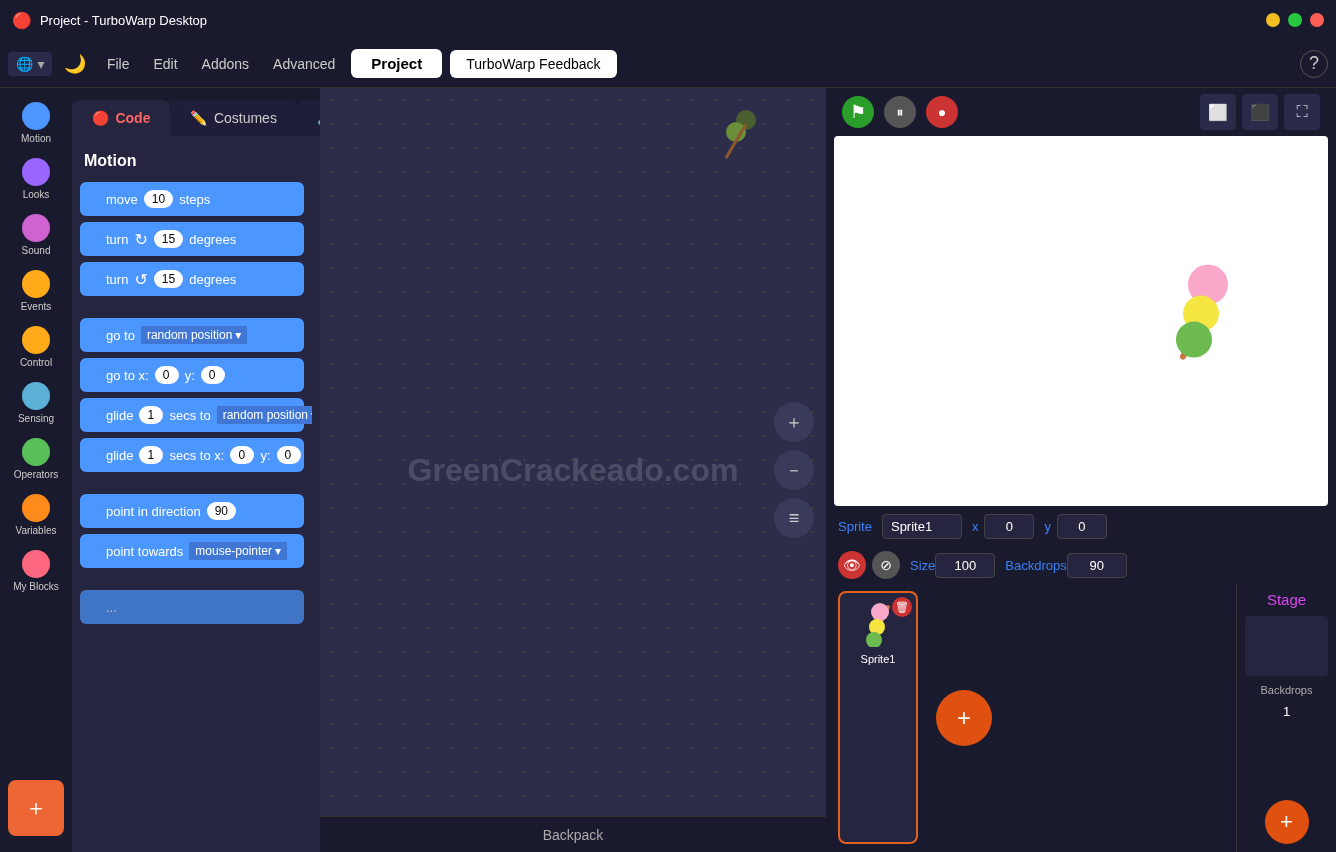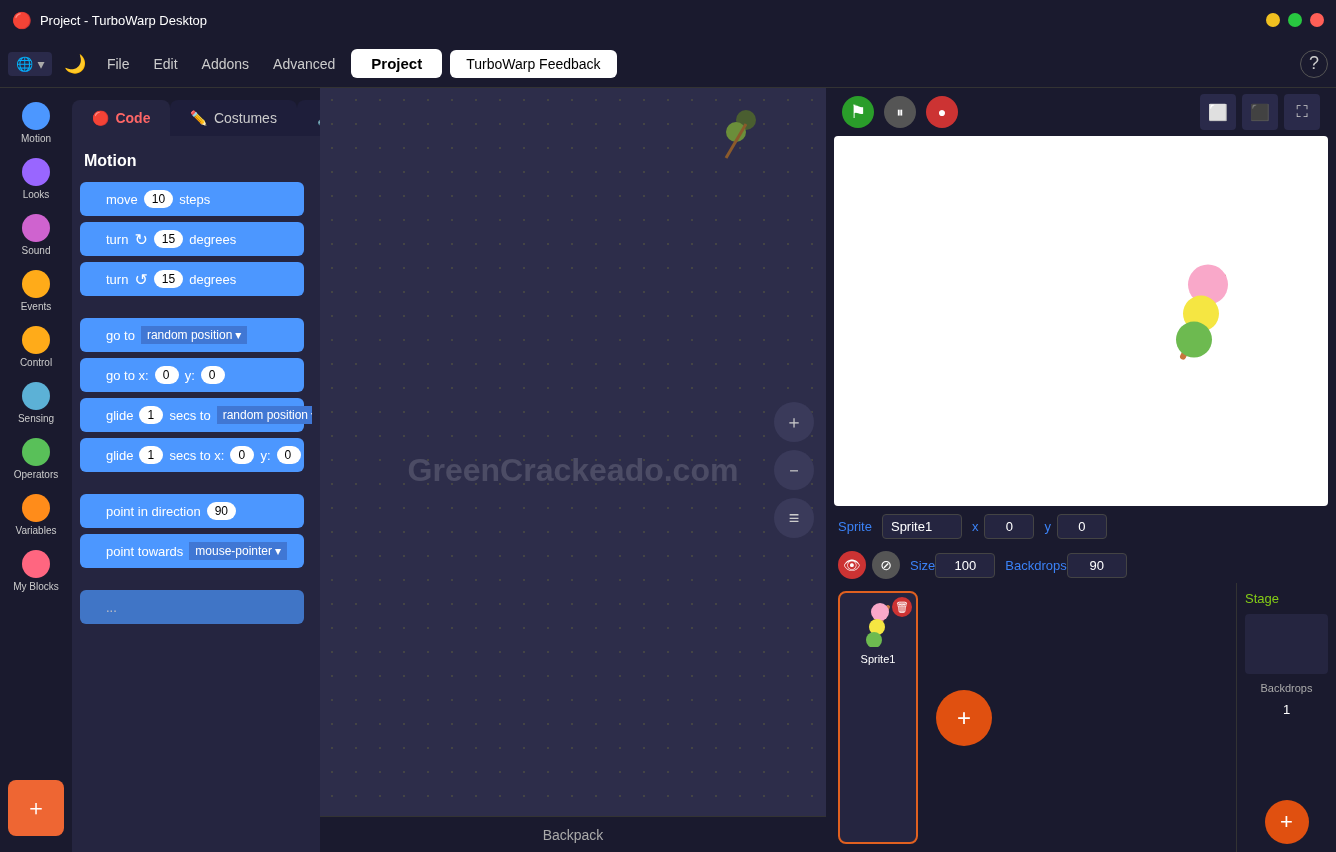--- a/index.html
+++ b/index.html
@@ -414,21 +414,21 @@
     
     .stage-panel {
       width: 100px;
       background: #1a1a2e;
       border-left: 1px solid #333;
       padding: 8px;
       display: flex;
       flex-direction: column;
       gap: 8px;
     }
-    .stage-panel-title { color: #84cc16; font-size: 13px; text-align: left; }
+    .stage-panel-title { color: #d946ef; font-size: 15px; text-align: center; }
     .stage-thumb {
       background: #252540;
       border-radius: 4px;
       height: 60px;
       width: 100%;
     }
     .stage-bd-label { color: #aaa; font-size: 11px; text-align: center; }
     .stage-bd-count { color: #fff; font-size: 13px; text-align: center; }
     .add-backdrop-btn {
       width: 44px; height: 44px;

